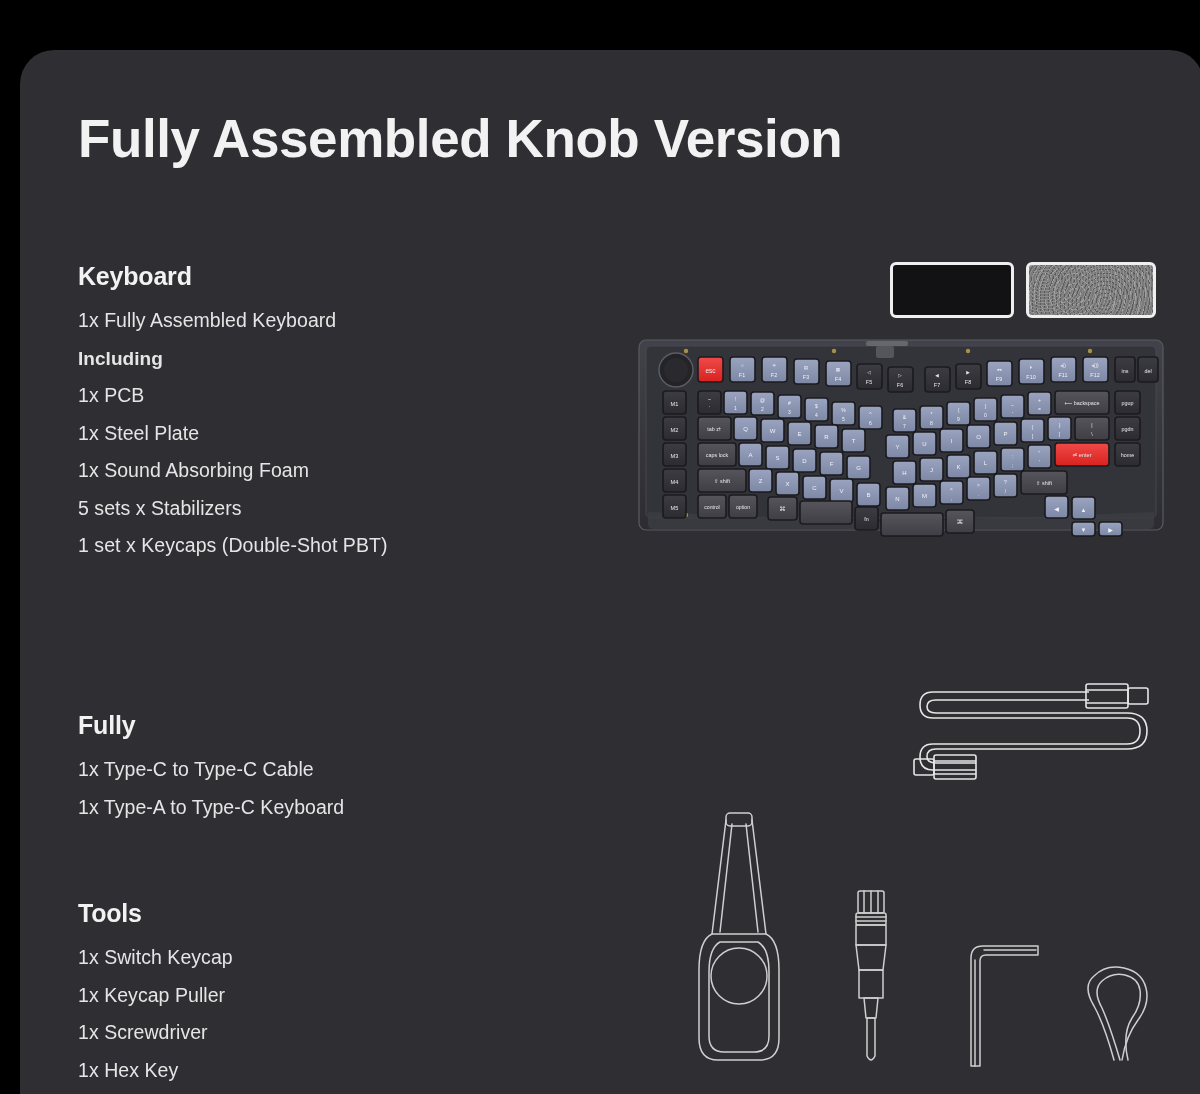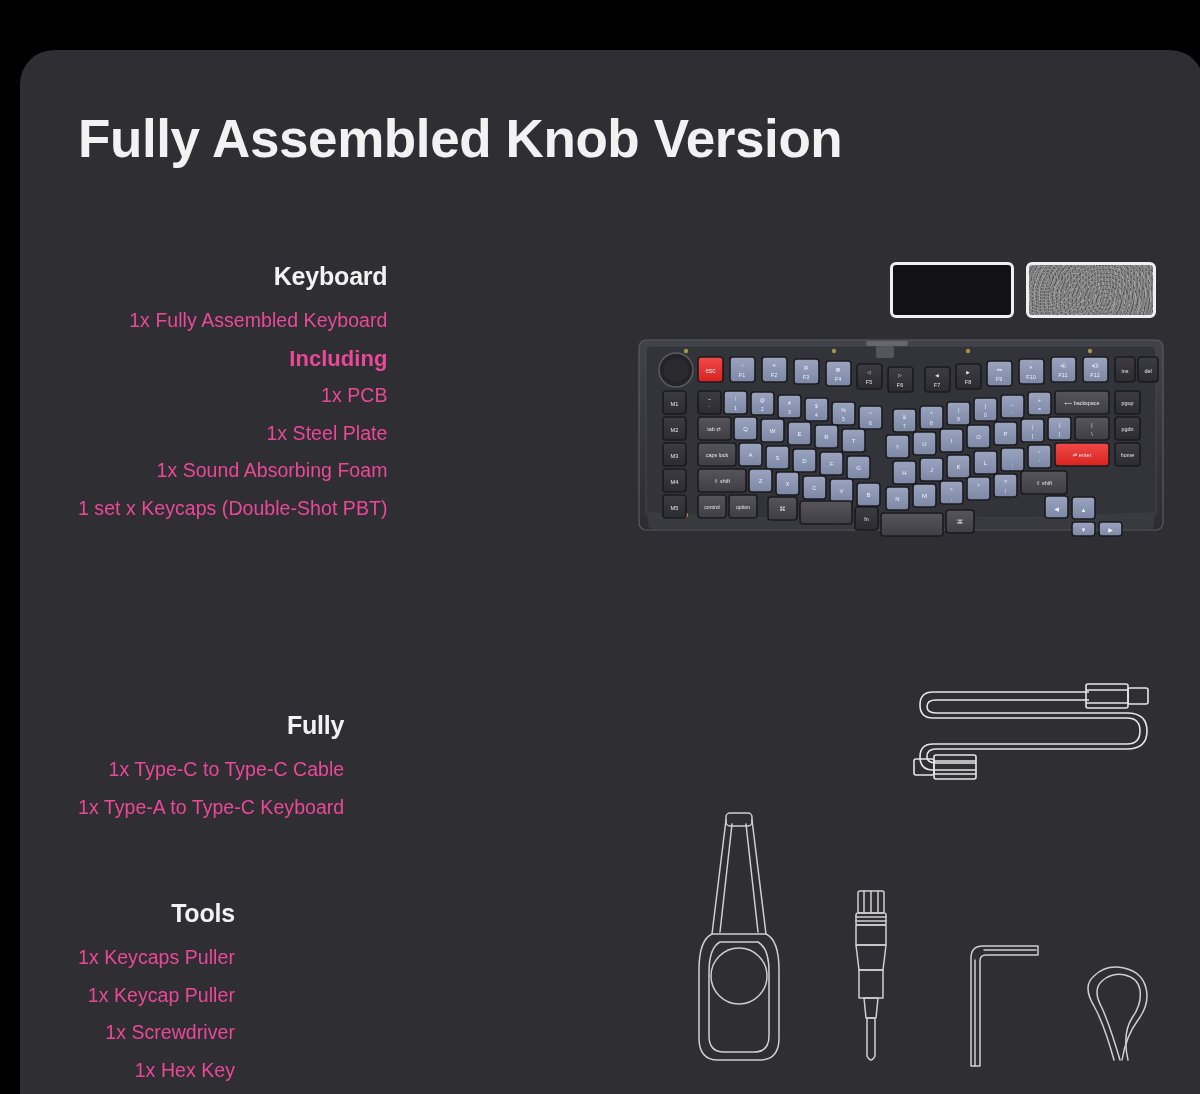--- a/index.html
+++ b/index.html
@@ -33,36 +33,36 @@
     left: 58px;
     top: 58px;
     font-size: 53px;
     font-weight: bold;
     color: #f2f2f2;
     letter-spacing: -0.4px;
     white-space: nowrap;
   }
 
   
-  .section { position: absolute; left: 58px; text-align: right; }
+  .section { position: absolute; left: 58px; }
   .section-title {
     font-size: 25px;
     font-weight: bold;
     color: #f2f2f2;
     margin: 0 0 11px 0;
     letter-spacing: -0.2px;
   }
   .item {
     font-size: 19.5px;
-    color: #ec4899;
+    color: #e5e5e5;
     line-height: 37.5px;
     white-space: nowrap;
     letter-spacing: 0.05px;
   }
-  .item.bold { font-weight: bold; font-size: 22px; }
+  .item.bold { font-weight: bold; font-size: 19px; }
 
   #section-keyboard { top: 212px; }
   #section-cable    { top: 661px; }
   #section-tools    { top: 849px; }
 
   
   .pad {
     position: absolute;
     border: 3px solid #efefef;
     border-radius: 6px;
@@ -104,32 +104,33 @@
 
   <div id="page-title">Fully Assembled Knob Version</div>
 
   <div class="section" id="section-keyboard">
     <div class="section-title">Keyboard</div>
     <div class="item">1x Fully Assembled Keyboard</div>
     <div class="item bold">Including</div>
     <div class="item">1x PCB</div>
     <div class="item">1x Steel Plate</div>
     <div class="item">1x Sound Absorbing Foam</div>
+    <div class="item">5 sets x Stabilizers</div>
     <div class="item">1 set x Keycaps (Double-Shot PBT)</div>
   </div>
 
   <div class="section" id="section-cable">
     <div class="section-title">Fully</div>
     <div class="item">1x Type-C to Type-C Cable</div>
     <div class="item">1x Type-A to Type-C Keyboard</div>
   </div>
 
   <div class="section" id="section-tools">
     <div class="section-title">Tools</div>
-    <div class="item">1x Keycaps Puller</div>
+    <div class="item">1x Switch Keycap</div>
     <div class="item">1x Keycap Puller</div>
     <div class="item">1x Screwdriver</div>
     <div class="item">1x Hex Key</div>
   </div>
 
   <div class="pad" id="pad-silicone"></div>
   <div class="pad" id="pad-foam"></div>
 
   <div id="keyboard-illustration">
     <svg class="lineart" width="526" height="203" viewBox="0 0 526 203" xmlns="http://www.w3.org/2000/svg">

